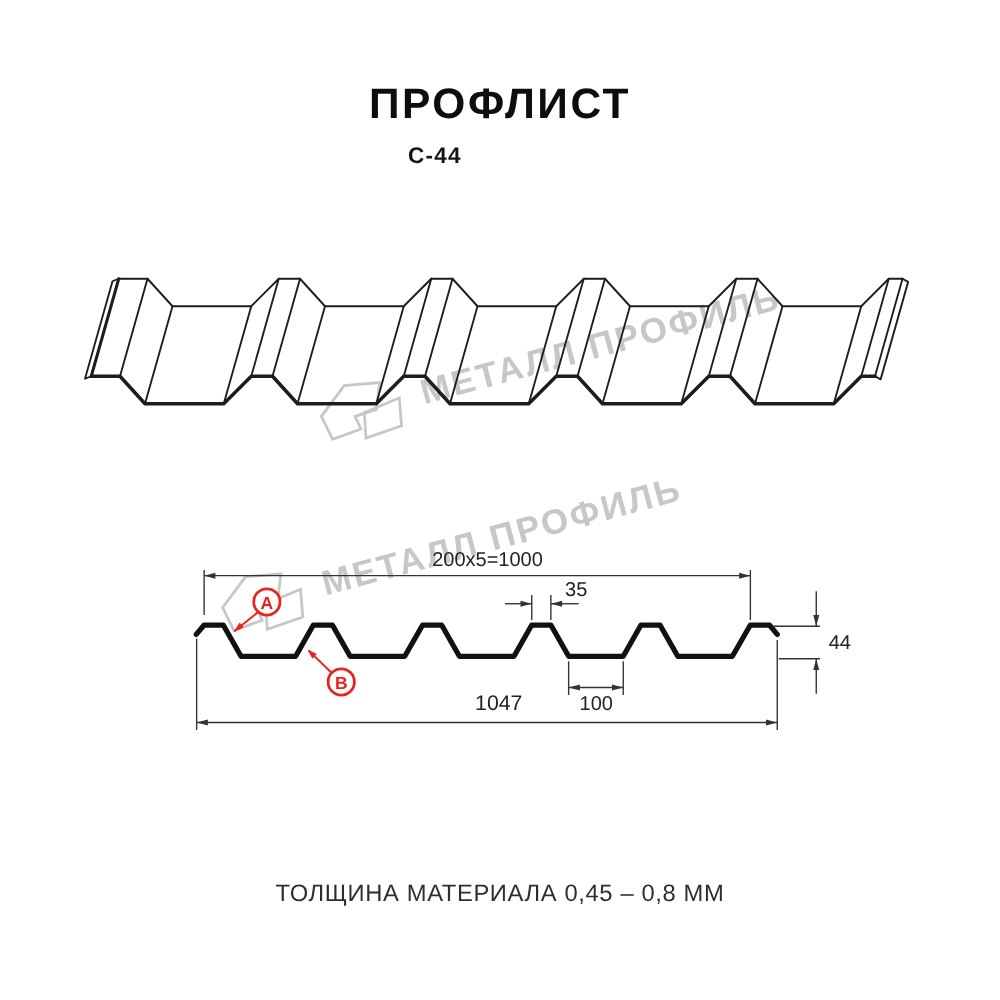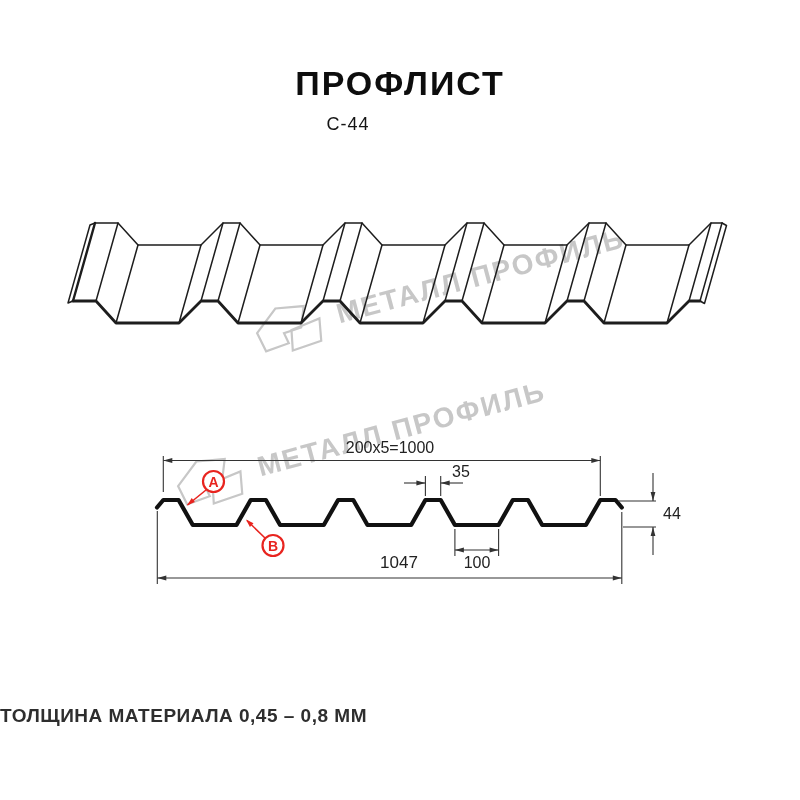--- a/index.html
+++ b/index.html
@@ -7,25 +7,25 @@
     width:800px;height:800px;position:relative;overflow:hidden;
     background:#ffffff;
     font-family:"Liberation Sans", sans-serif;
   }
   .title{
     position:absolute;left:0;top:64px;width:800px;text-align:center;
     font-size:34px;font-weight:bold;letter-spacing:2px;color:#0d0d0d;
   }
   .subtitle{
     position:absolute;left:0;top:114px;width:696px;text-align:center;
-    font-size:18px;font-weight:normal;letter-spacing:1px;color:#141414;
+    font-size:18px;font-weight:bold;letter-spacing:1px;color:#141414;
   }
   .footer-note{
-    position:absolute;left:0;top:705px;width:800px;text-align:left;
-    font-size:19px;font-weight:bold;letter-spacing:.5px;color:#2e2e2e;
+    position:absolute;left:0;top:705px;width:800px;text-align:center;
+    font-size:19px;font-weight:normal;letter-spacing:.5px;color:#2e2e2e;
   }
   .watermark{
     position:absolute;display:flex;align-items:center;gap:12px;
     transform:rotate(-15deg);transform-origin:0 50%;
     pointer-events:none;z-index:1;
   }
   .watermark .wm-text{
     font-size:28px;font-weight:bold;letter-spacing:2px;color:#c7c7c7;
     white-space:nowrap;
   }

